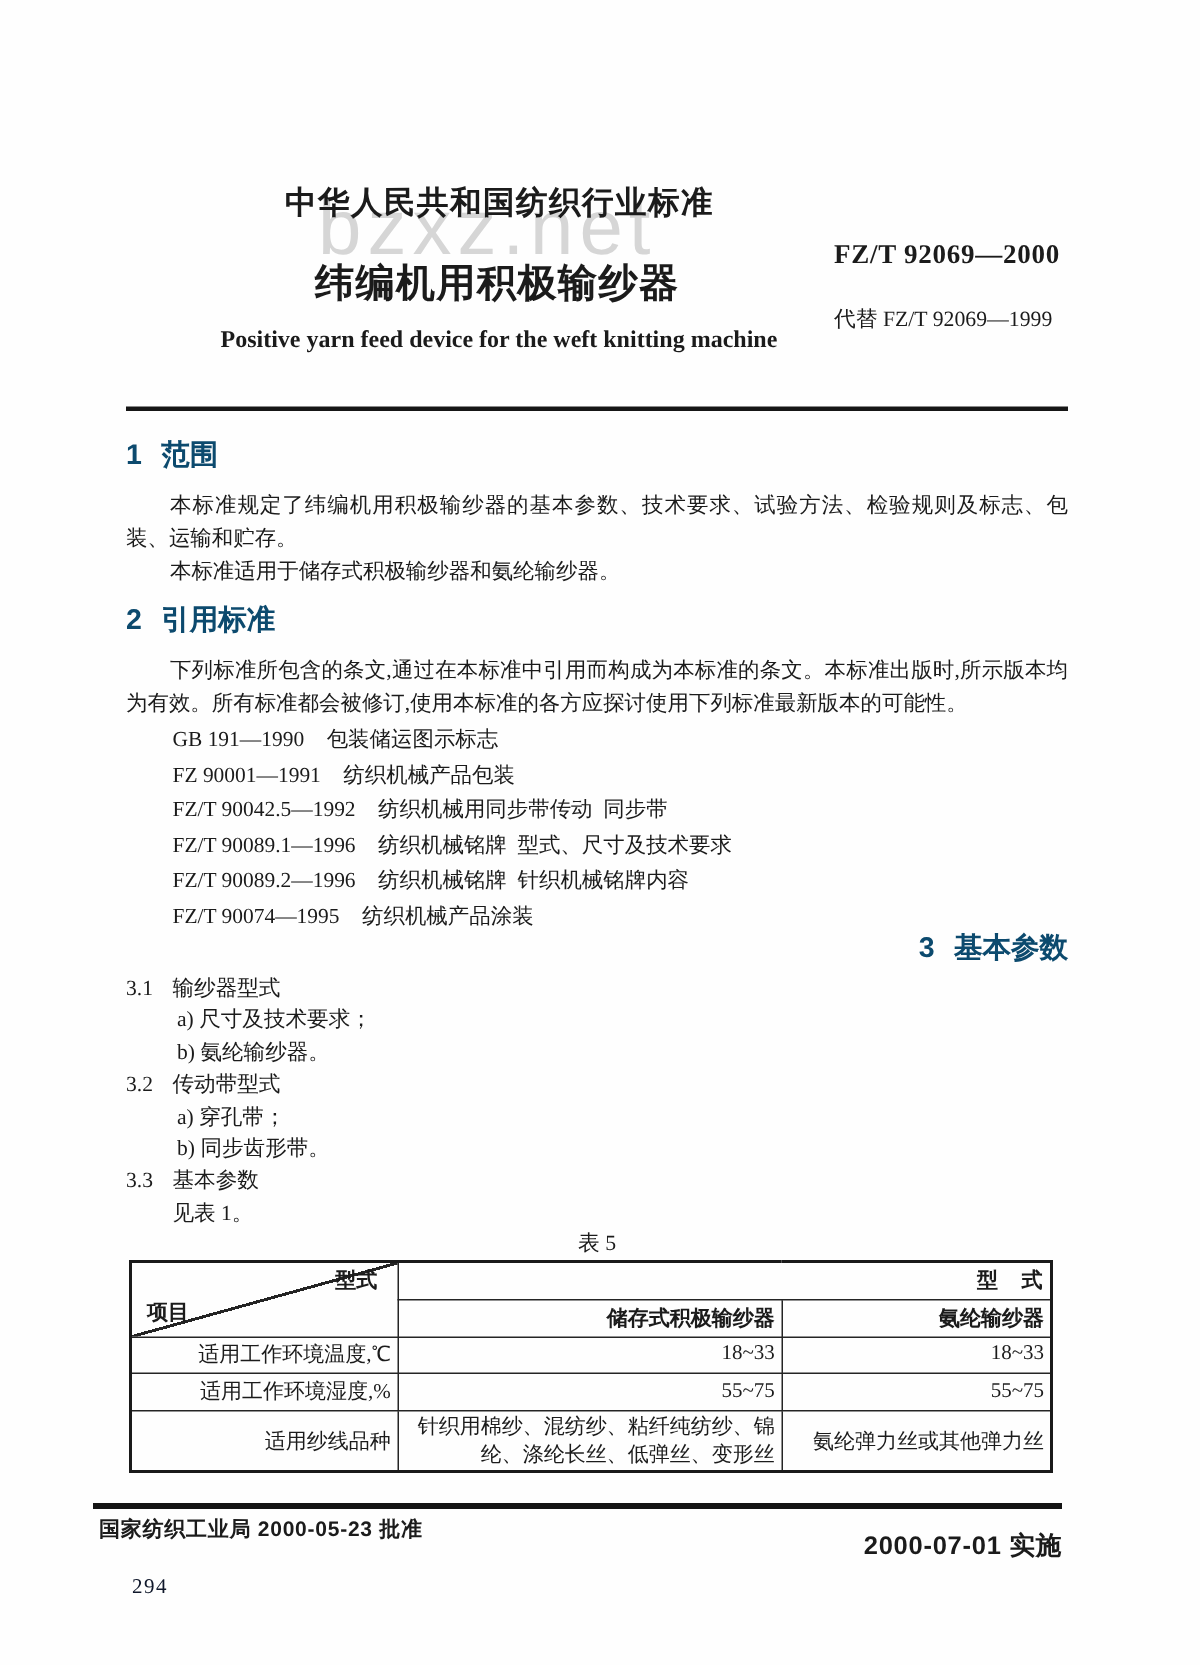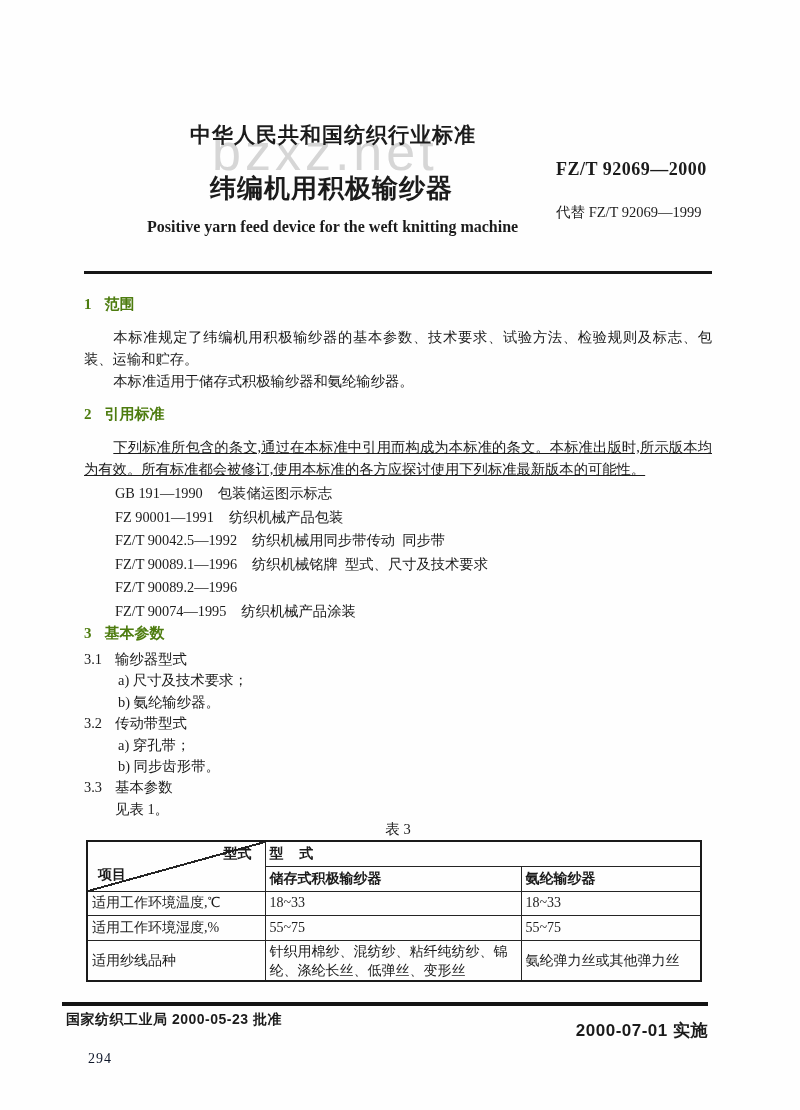--- a/index.html
+++ b/index.html
@@ -19,42 +19,42 @@
 
   
   .org      { left:190px; top:121px; font-family:"Liberation Sans",sans-serif; font-weight:700; font-size:21px; letter-spacing:1px; }
   .stdno    { left:556px; top:159px; font-weight:700; font-size:18px; letter-spacing:0.5px; }
   .titlecn  { left:210px; top:171px; font-family:"Liberation Sans",sans-serif; font-weight:700; font-size:26px; letter-spacing:1px;text-align:center; }
   .replaces { left:556px; top:203px; font-size:14.5px; }
   .titleen  { left:147px; top:218px; font-weight:700; font-size:16px; }
 
   
   .main { left:84px; top:271px; width:628px; border-top:3px solid #161616; }
-  h2.sec { font-family:Liberation Serif, serif; font-weight:700; font-size:15px; line-height:18px; color:#4d7c0f; }
+  h2.sec { font-family:Liberation Sans, sans-serif; font-weight:700; font-size:19px; line-height:18px; color:#0c4a6e; }
   .sec .num { display:inline-block; }
   .sec .lbl { margin-left:13px; }
   #h1x { margin-top:21px; }
   #h2x { margin-top:13px; }
-  #h3x { margin-top:1px; }
+  #h3x { margin-top:1px;text-align:right; }
   p.body { font-size:14.3px; line-height:22px; text-align:justify; }
   .ind { text-indent:2.05em; }
   #p1 { margin-top:13px; }
-  #p3 { margin-top:13px;text-decoration:underline; }
+  #p3 { margin-top:13px; }
   ul.refs { list-style:none; margin-top:2px; }
   ul.refs li { display:flex; gap:15px; padding-left:31px; font-size:14.3px; line-height:23.5px; white-space:pre; }
   .clauses { margin-top:7px; font-size:14.4px; line-height:21.4px; }
   .clause-h .cnum { display:inline-block; }
   .clause-h .clbl { margin-left:13px; }
   .item { padding-left:34px; }
   .note { padding-left:31px; }
 
   
   .tcap { margin-top:2px; text-align:center; font-size:14.5px; line-height:15px; }
   table.t1 { margin-left:2px; margin-top:3px; width:614px; border-collapse:collapse; table-layout:fixed; }
-  table.t1 td { border:1.5px solid #242424; text-align:left; vertical-align:middle; font-size:14px; padding:0 4px; }
+  table.t1 td { border:1.5px solid #242424; text-align:right; vertical-align:middle; font-size:14px; padding:0 4px; }
   table.t1 { border:2.5px solid #1a1a1a; }
   .hd { font-family:"Liberation Sans",sans-serif; font-weight:700; font-size:14px; }
   .r1 { height:25px; } .r2 { height:25px; } .r3 { height:24px; } .r4 { height:25px; } .r5 { height:41px; }
   td.corner { position:relative; padding:0; }
   .diagline { position:absolute; inset:0;
     background:linear-gradient(to bottom right, transparent calc(50% - 1px), #242424 calc(50% - 1px), #242424 calc(50% + 1px), transparent calc(50% + 1px)); }
   .c-top { position:absolute; top:3px; right:13px; }
   .c-bot { position:absolute; bottom:7px; left:10px; }
   .gh { white-space:pre; letter-spacing:1px; }
   .yarncell { font-size:13.6px; line-height:19px; padding:1px 8px; }
@@ -89,21 +89,21 @@
     <h2 class="sec" id="h2x">
       <span class="num">2</span><span class="lbl">引用标准</span>
     </h2>
     <p class="body ind" id="p3">下列标准所包含的条文,通过在本标准中引用而构成为本标准的条文。本标准出版时,所示版本均为有效。所有标准都会被修订,使用本标准的各方应探讨使用下列标准最新版本的可能性。</p>
 
     <ul class="refs">
       <li><span>GB 191—1990</span><span>包装储运图示标志</span></li>
       <li><span>FZ 90001—1991</span><span>纺织机械产品包装</span></li>
       <li><span>FZ/T 90042.5—1992</span><span>纺织机械用同步带传动  同步带</span></li>
       <li><span>FZ/T 90089.1—1996</span><span>纺织机械铭牌  型式、尺寸及技术要求</span></li>
-      <li><span>FZ/T 90089.2—1996</span></li>
+      <li><span>FZ/T 90089.2—1996</span><span>纺织机械铭牌  针织机械铭牌内容</span></li>
       <li><span>FZ/T 90074—1995</span><span>纺织机械产品涂装</span></li>
     </ul>
 
     <h2 class="sec" id="h3x">
       <span class="num">3</span><span class="lbl">基本参数</span>
     </h2>
 
     <div class="clauses">
       <div class="clause-h">
         <span class="cnum">3.1</span><span class="clbl">输纱器型式</span>
@@ -116,21 +116,21 @@
       </div>
       <div class="item">a) 穿孔带；</div>
       <div class="item">b) 同步齿形带。</div>
 
       <div class="clause-h">
         <span class="cnum">3.3</span><span class="clbl">基本参数</span>
       </div>
       <div class="note">见表 1。</div>
     </div>
 
-    <div class="tcap">表 3</div>
+    <div class="tcap">表 5</div>
 
     <table class="t1">
       <colgroup>
           <col style="width:178px">
           <col style="width:256px">
           <col style="width:180px">
         </colgroup>
       <tbody>
           <tr class="r1">
         <td class="corner" rowspan="2">

